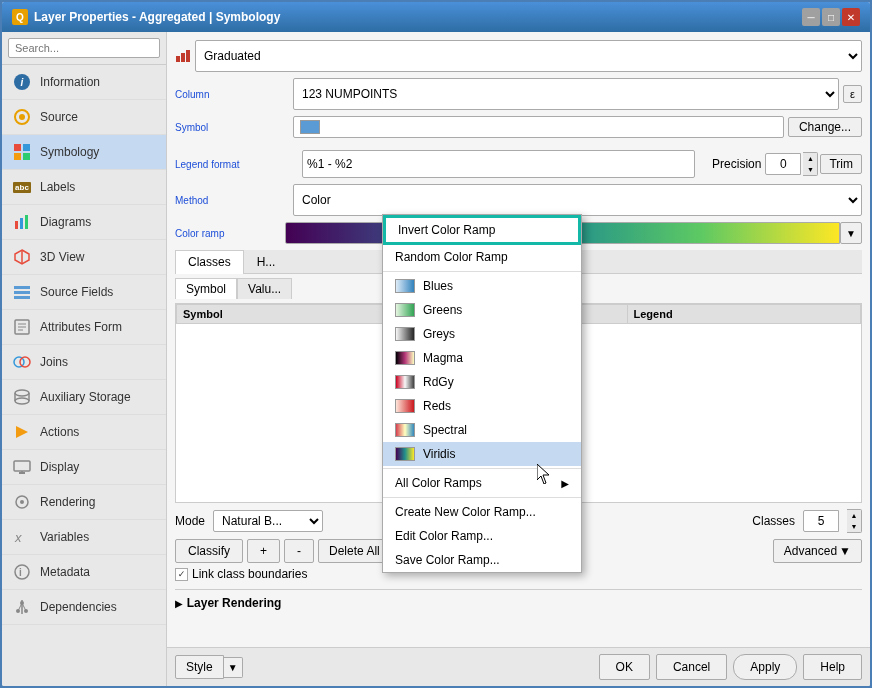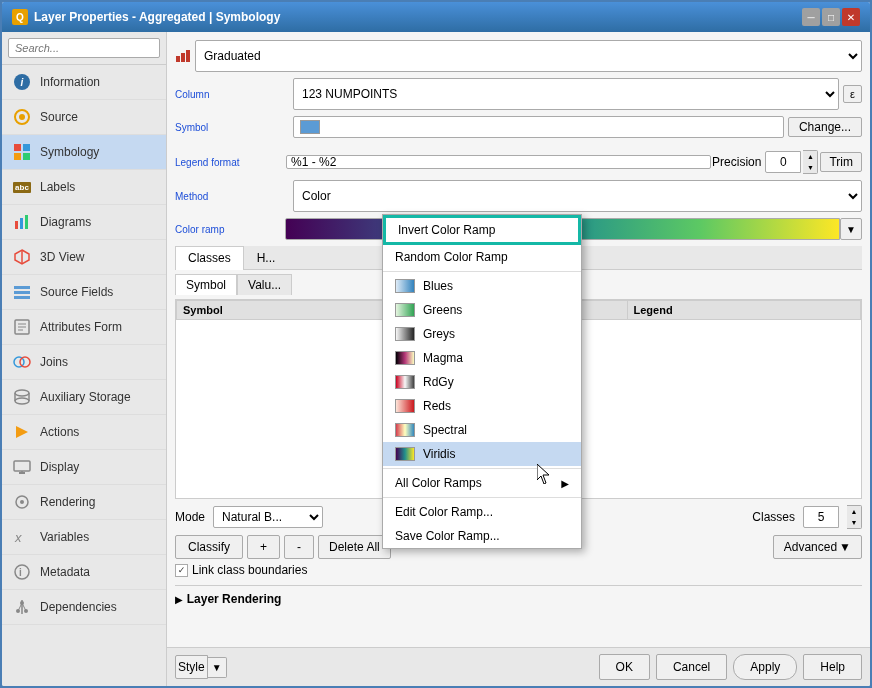--- a/index.html
+++ b/index.html
@@ -90,21 +90,20 @@
       border-bottom: 1px solid #ccc;
     }
 
     .sidebar-search input {
       width: 100%;
       padding: 3px 6px;
       border: 1px solid #aaa;
       border-radius: 2px;
       font-size: 11px;
       background: white;
-      font-style: italic;
     }
 
     .sidebar-item {
       display: flex;
       align-items: center;
       gap: 8px;
       padding: 7px 10px;
       cursor: pointer;
       border-bottom: 1px solid #ddd;
     }
@@ -197,28 +196,28 @@
       background: #f0f0f0;
       border: 1px solid #aaa;
       border-radius: 2px;
       cursor: pointer;
       font-size: 12px;
     }
 
     .legend-row {
       display: flex;
       align-items: center;
-      gap: 1px;
+      gap: 17px;
       margin-bottom: 6px;
       margin-top: 12px;
     }
 
     .legend-format-input {
       flex: 1;
-      height: 14px;
+      height: 28px;
       border: 1px solid #aaa;
       background: white;
       padding: 1px 4px;
       font-size: 12px;
       border-radius: 2px;
     }
 
     .precision-group {
       display: flex;
       align-items: center;
@@ -461,21 +460,21 @@
       background: #e8e8e8;
       border-top: 1px solid #ccc;
     }
 
     .style-group {
       display: flex;
       align-items: center;
     }
 
     .style-btn {
-      padding: 4px 2px;
+      padding: 4px 10px;
       background: #f0f0f0;
       border: 1px solid #aaa;
       border-radius: 2px 0 0 2px;
       cursor: pointer;
       font-size: 12px;
     }
 
     .style-dropdown-btn {
       padding: 4px 4px;
       background: #f0f0f0;
@@ -970,20 +969,23 @@
           <div class="dropdown-menu-divider"></div>
 
           <div class="dropdown-menu-item">
             <span>All Color Ramps</span>
             <span class="submenu-arrow">▶</span>
           </div>
 
           <div class="dropdown-menu-divider"></div>
 
           <div class="dropdown-menu-item">
+            <span>Create New Color Ramp...</span>
+          </div>
+          <div class="dropdown-menu-item">
             <span>Edit Color Ramp...</span>
           </div>
           <div class="dropdown-menu-item">
             <span>Save Color Ramp...</span>
           </div>
 
         </div>
 
         <div style="position:absolute; left:370px; top:432px; pointer-events:none; z-index:2000;">
           <svg width="16" height="20" viewBox="0 0 16 20">

